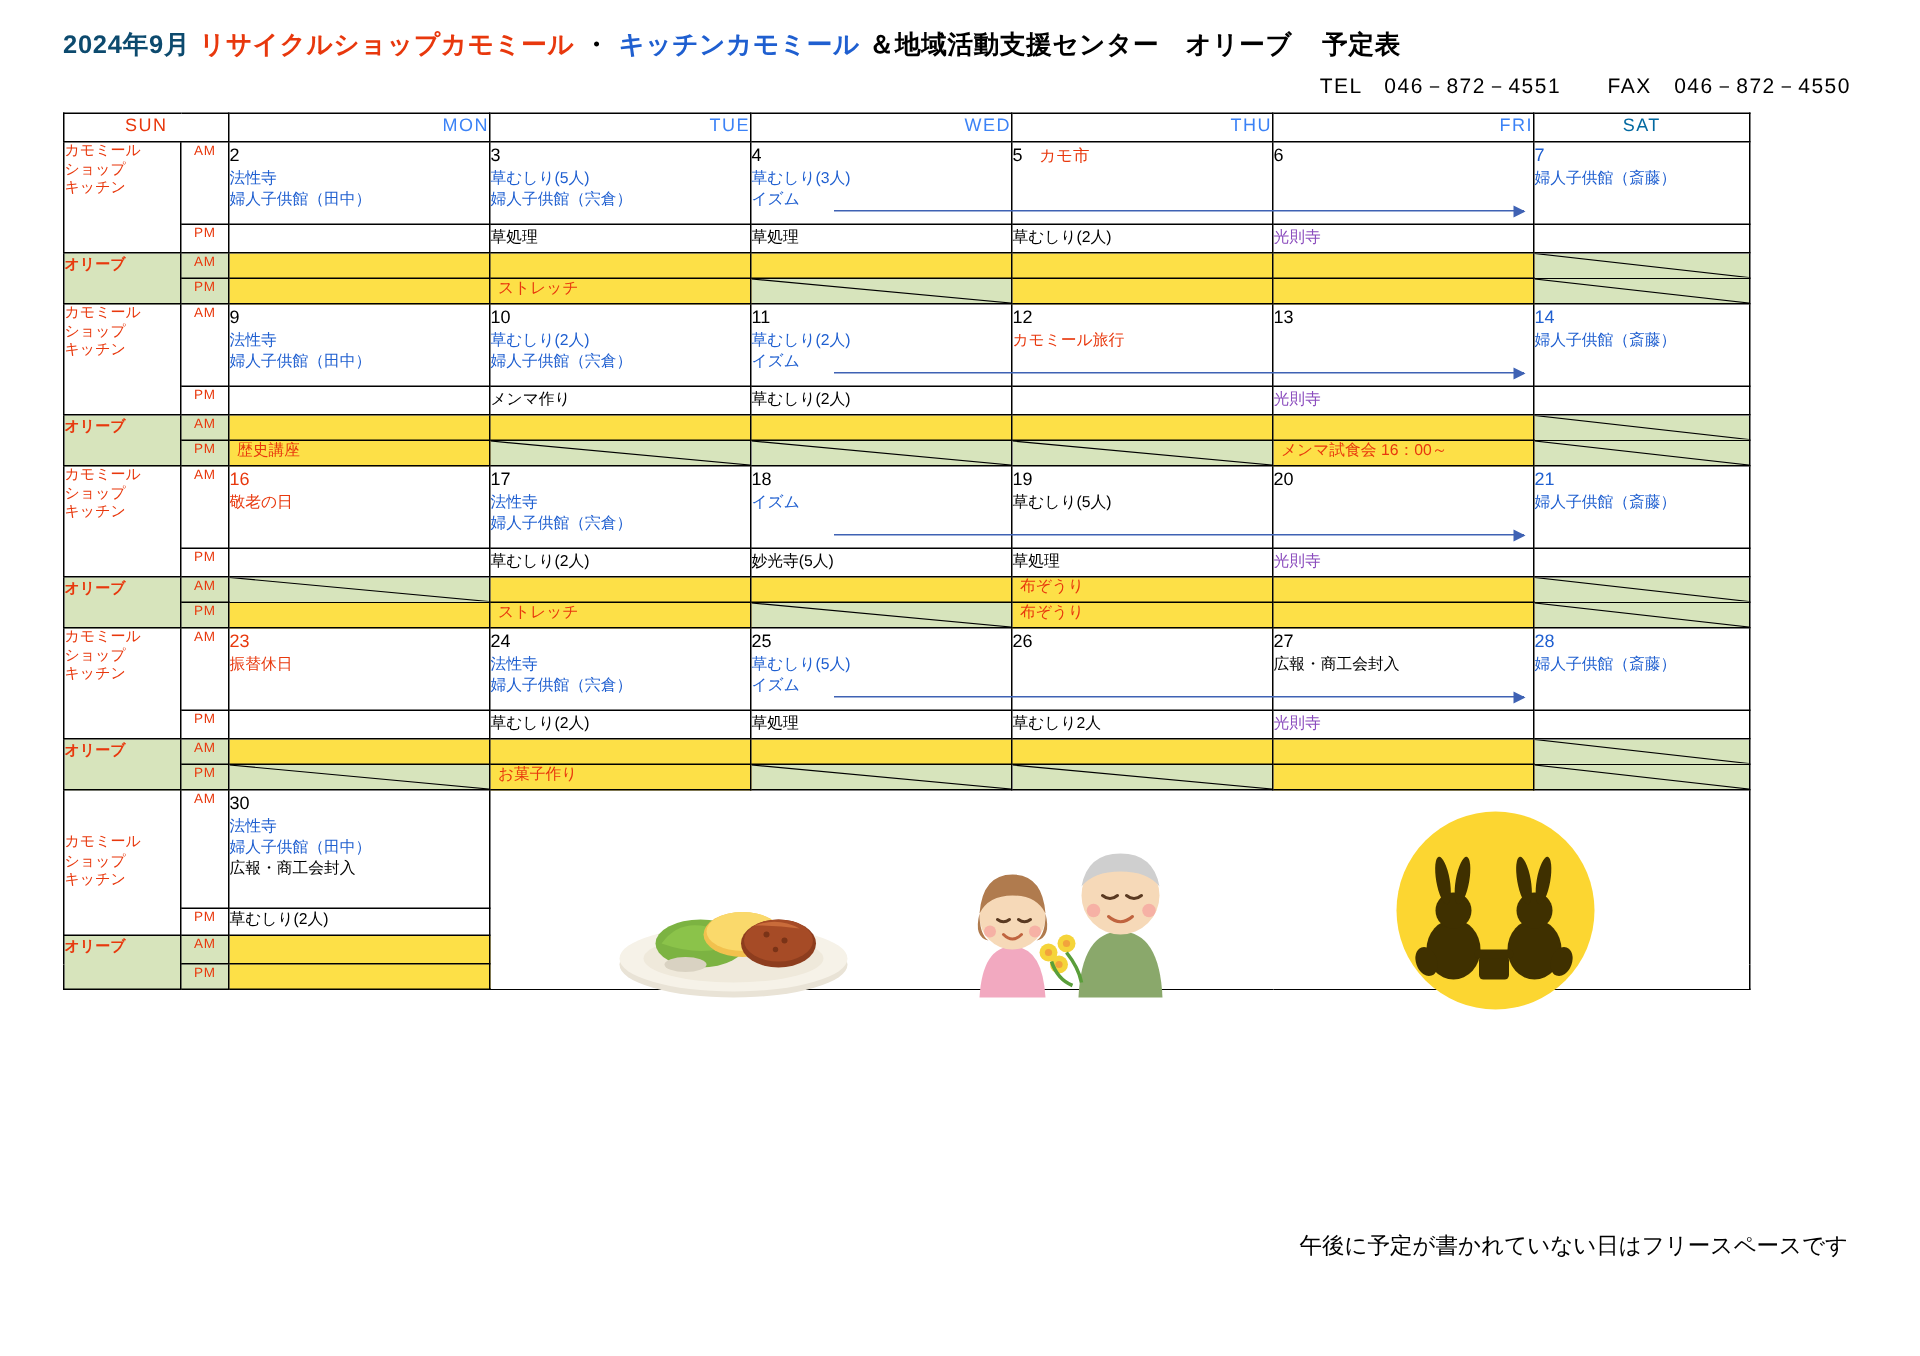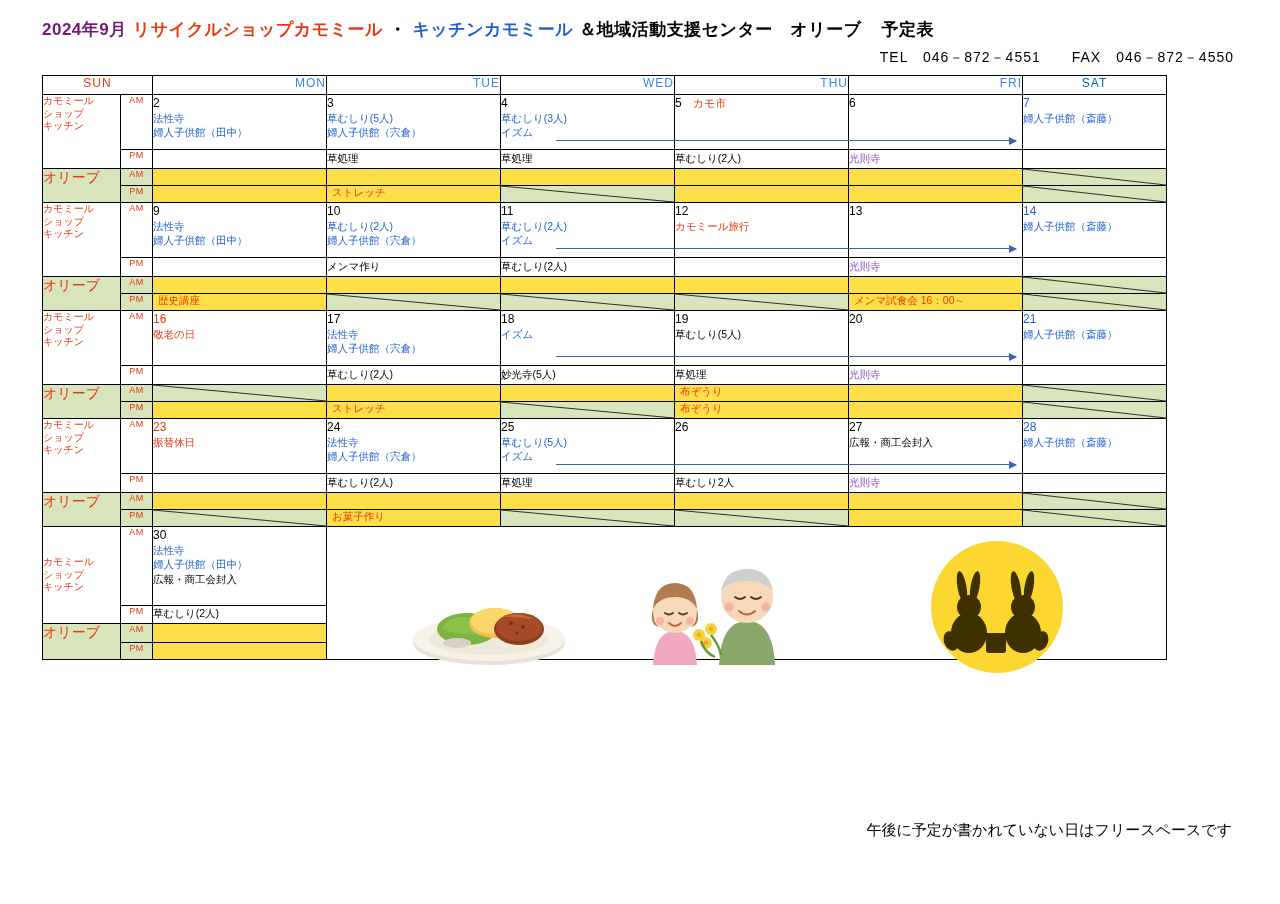--- a/index.html
+++ b/index.html
@@ -26,21 +26,21 @@
   
   .title-row {
     display: flex;
     align-items: baseline;
     gap: 6px;
     font-weight: bold;
     font-size: 17px;
     letter-spacing: 0.5px;
     white-space: nowrap;
   }
-  .title-date { color: #701a75; }
+  .title-date { color: #0c4a6e; }
   .title-red { color: #e8380d; }
   .title-blue { color: #1f5fd0; }
   .title-black { color: #000; }
   .title-sched { margin-left: 14px; color: #000; }
 
   .contact-row {
     margin-top: 8px;
     text-align: right;
     font-size: 14px;
     letter-spacing: 1px;
@@ -85,23 +85,24 @@
   .cat {
     font-size: 10px;
     line-height: 1.25;
     color: #e8380d;
     padding: 3px 3px 2px 4px;
     text-align: left;
   }
   .cat-olive {
     color: #e8380d;
     background: #d7e4bc;
-    font-size: 14px;
+    font-size: 10px;
     padding: 2px 3px 2px 4px;
     vertical-align: middle;
+    font-weight: bold;
   }
 
   .ampm {
     text-align: center;
     font-size: 9px;
     color: #e8380d;
     vertical-align: middle;
     letter-spacing: 0.5px;
   }
   .ampm.k { color: #e8380d; }

